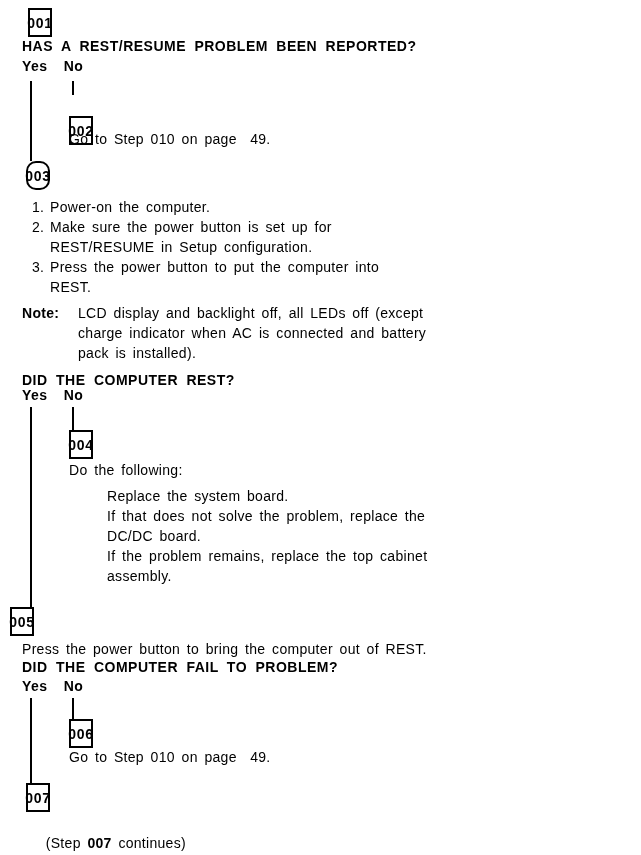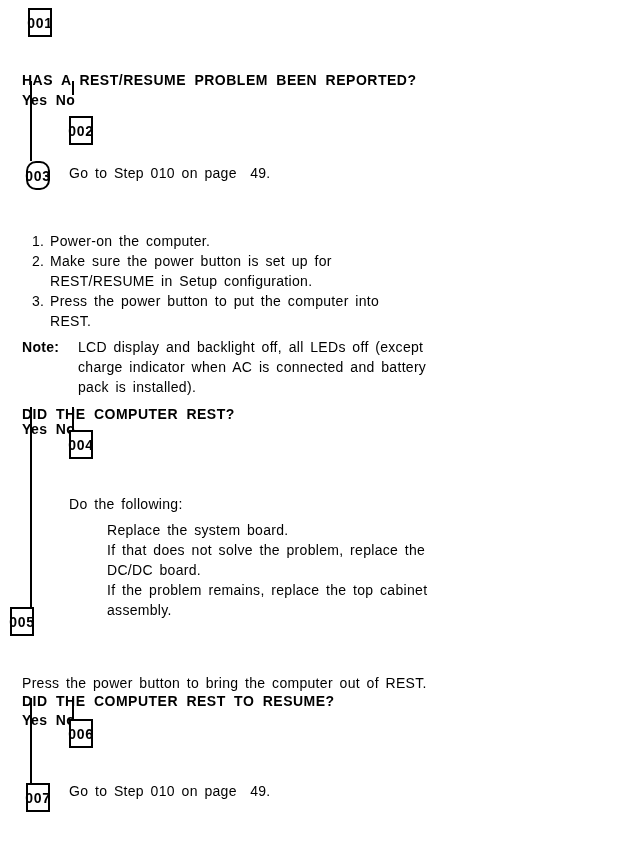--- a/index.html
+++ b/index.html
@@ -3,32 +3,32 @@
 <meta charset="utf-8">
 <style>
   html,body { margin:0; padding:0; background:#ffffff; }
   .page {
     position:relative; width:641px; height:855px; background:#ffffff;
     font-family:"Liberation Sans","DejaVu Sans",sans-serif;
     font-size:14px; line-height:20px; color:#000000;
     letter-spacing:0.3px; word-spacing:2.5px;
     overflow:hidden;
   }
-  .abs { position:absolute;margin-top:34px; }
+  .abs { position:absolute; }
   .stepbox {
     position:absolute; width:24px; height:29px;
     border:2px solid #000; box-sizing:border-box; background:#fff;
     display:flex; align-items:center; justify-content:center;
     font-weight:bold; letter-spacing:0.8px;
   }
   .vline { position:absolute; width:2px; background:#000; }
   .bold { font-weight:bold; }
   .question { font-weight:bold; letter-spacing:0.5px; word-spacing:4px; white-space:nowrap; }
   .prewrap { white-space:pre-wrap; }
-  .yn { display:flex; gap:8px; font-weight:bold; letter-spacing:0.5px; }
+  .yn { display:flex; gap:16px; font-weight:bold; letter-spacing:0.5px; }
   .listrow { display:flex; align-items:flex-start; }
   .listnum { width:18px; flex:none; }
   .notetext { white-space:pre-wrap; width:410px; }
 </style>
 </head>
 <body>
 
 <div class="page">
 
   <div class="stepbox" style="left:28px; top:8px;">
@@ -90,21 +90,21 @@
     <div class="prewrap">If that does not solve the problem, replace the
 DC/DC board.</div>
     <div class="prewrap">If the problem remains, replace the top cabinet
 assembly.</div>
   </div>
 
   <div class="stepbox" style="left:10px; top:607px;">
     <span>005</span>
   </div>
   <div class="abs" style="left:22px; top:639px; white-space:nowrap;">Press the power button to bring the computer out of REST.</div>
-  <div class="abs question" style="left:22px; top:657px;">DID THE COMPUTER REST TO RESUME?</div>
+  <div class="abs question" style="left:22px; top:657px;">DID THE COMPUTER FAIL TO PROBLEM?</div>
   <div class="abs yn" style="left:22px; top:676px;">
     <span>Yes</span>
     <span>No</span>
   </div>
   <div class="vline" style="left:30px; top:698px; height:85px;"></div>
   <div class="vline" style="left:72px; top:698px; height:21px;"></div>
 
   <div class="stepbox" style="left:69px; top:719px;">
     <span>006</span>
   </div>

